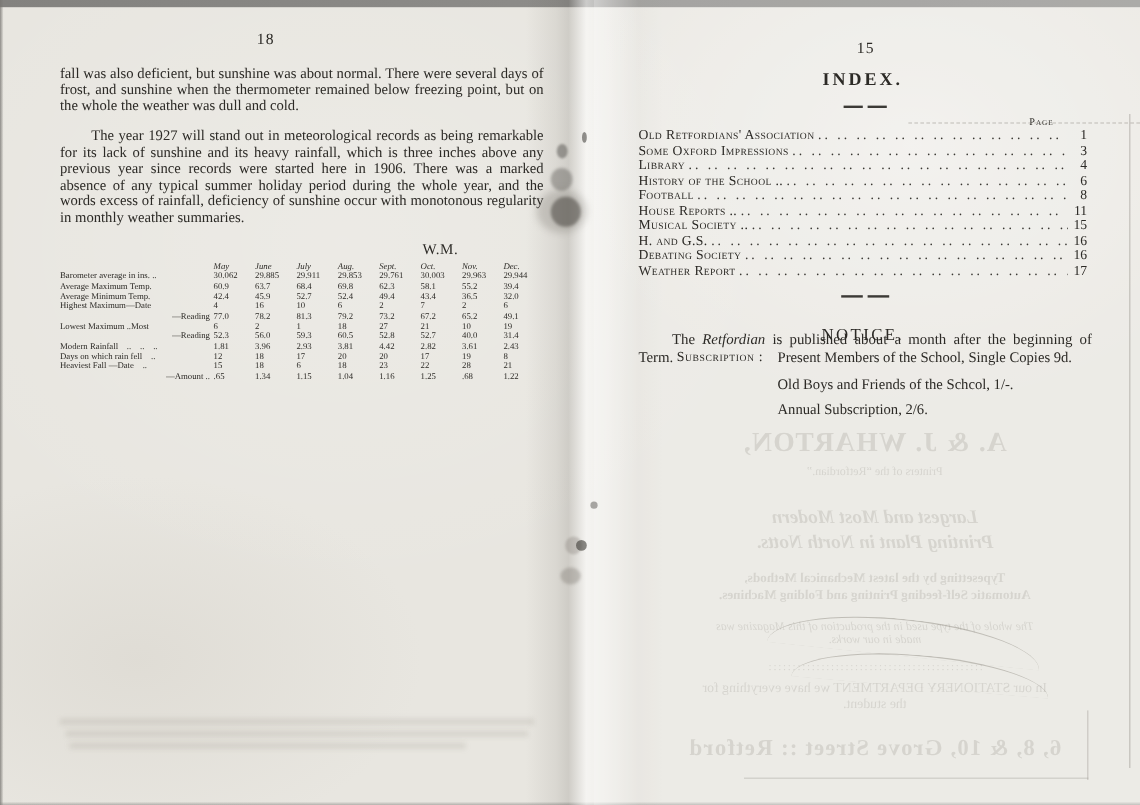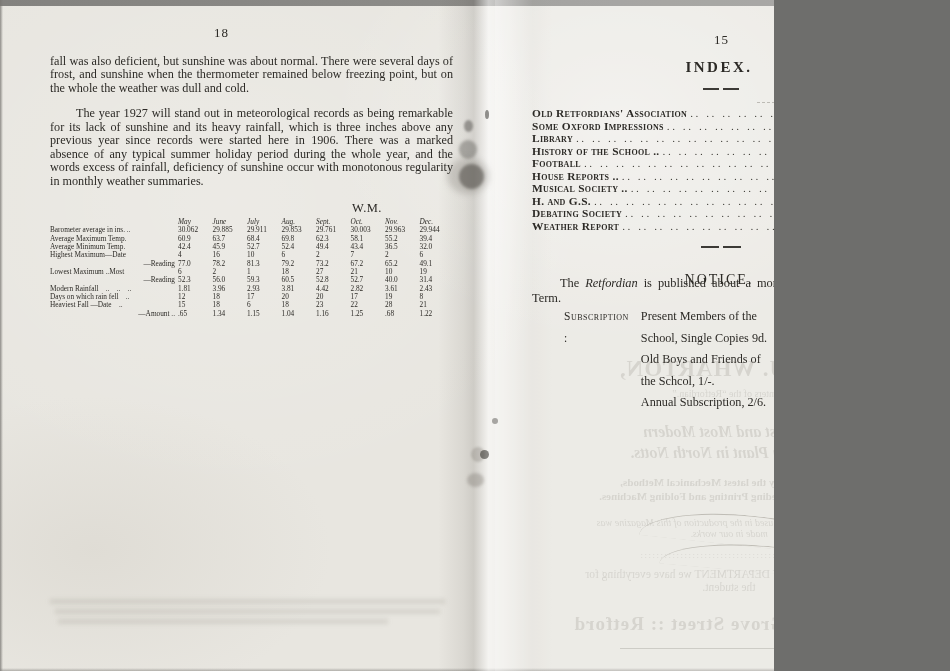--- a/index.html
+++ b/index.html
@@ -1,17 +1,17 @@
 <!DOCTYPE html>
 <html><head>
 <meta charset="utf-8">
 <style>
   html,body{margin:0;padding:0;background:#6e6e6c;}
   .scan{
-    position:relative;width:774px;height:671px;overflow:hidden;
+    position:relative;width:950px;height:671px;overflow:hidden;
     font-family:"Liberation Serif","DejaVu Serif",serif;color:#2c2a26;
     background:
       radial-gradient(ellipse 340px 220px at 12% 82%, rgba(203,198,188,0.30), rgba(0,0,0,0) 70%),
       radial-gradient(ellipse 420px 320px at 80% 18%, rgba(255,255,255,0.35), rgba(0,0,0,0) 70%),
       radial-gradient(ellipse 500px 400px at 30% 30%, rgba(255,255,255,0.18), rgba(0,0,0,0) 75%),
       #e8e6e0;
   }
   .abs{position:absolute;}
   
   .topband{left:0;top:0;width:950px;height:6px;background:linear-gradient(to right,#83827f,#979693);}
@@ -39,27 +39,27 @@
   .thead .tcell{font-style:italic;}
   
   .idx-title{left:532px;top:59px;width:374px;text-align:center;font-size:15px;font-weight:bold;letter-spacing:2.5px;}
   .rule{display:flex;gap:4px;}
   .rule span{height:2px;background:#3c3a36;flex:1;}
   .rule1{left:703px;top:88px;width:36px;}
   .rule2{left:701px;top:246px;width:40px;}
   .page-hdr{left:504px;top:96px;width:374px;text-align:right;font-size:8.5px;letter-spacing:0.8px;font-variant:small-caps;}
   .idx-list{left:532px;top:107px;width:374px;font-size:11.4px;line-height:12.55px;}
   .idx-row{display:flex;align-items:baseline;}
-  .idx-t{font-variant:small-caps;white-space:nowrap;letter-spacing:0.3px;font-weight:bold;}
+  .idx-t{font-variant:small-caps;white-space:nowrap;letter-spacing:0.3px;}
   .idx-leader{flex:1;overflow:hidden;white-space:nowrap;letter-spacing:2.5px;padding:0 3px;color:#3a3833;}
   .idx-p{text-align:right;min-width:16px;}
   .notice-title{left:532px;top:257px;width:374px;text-align:center;font-size:14px;letter-spacing:2px;margin-top:15px;}
   .notice-body{left:532px;top:276px;width:378px;font-size:12.4px;line-height:14.8px;text-align:justify;text-indent:28px;}
   .notice-body .it{font-style:italic;}
-  .subscription{left:564px;top:306px;display:flex;font-size:12.2px;line-height:21.6px;justify-content:center;}
+  .subscription{left:564px;top:288px;display:flex;font-size:12.2px;line-height:21.6px;justify-content:center;}
   .sub-label{font-variant:small-caps;margin-right:12px;font-size:11.5px;letter-spacing:0.5px;}
   
   .ghost{left:540px;top:356px;width:378px;transform:scaleX(-1);color:#6d6960;opacity:0.17;
     text-align:center;filter:blur(0.4px);line-height:1.15;}
   .g1{font-size:23px;font-weight:bold;letter-spacing:1px;}
   .g2{font-size:10px;margin-top:6px;}
   .g34{margin-top:22px;font-size:16px;font-weight:bold;font-style:italic;line-height:1.3;}
   .g5{font-size:11px;font-weight:bold;margin-top:12px;}
   .g6{font-size:11px;font-weight:bold;width:300px;margin:2px auto 0;}
   .g7{font-size:10px;font-style:italic;width:270px;margin:14px auto 0;}

